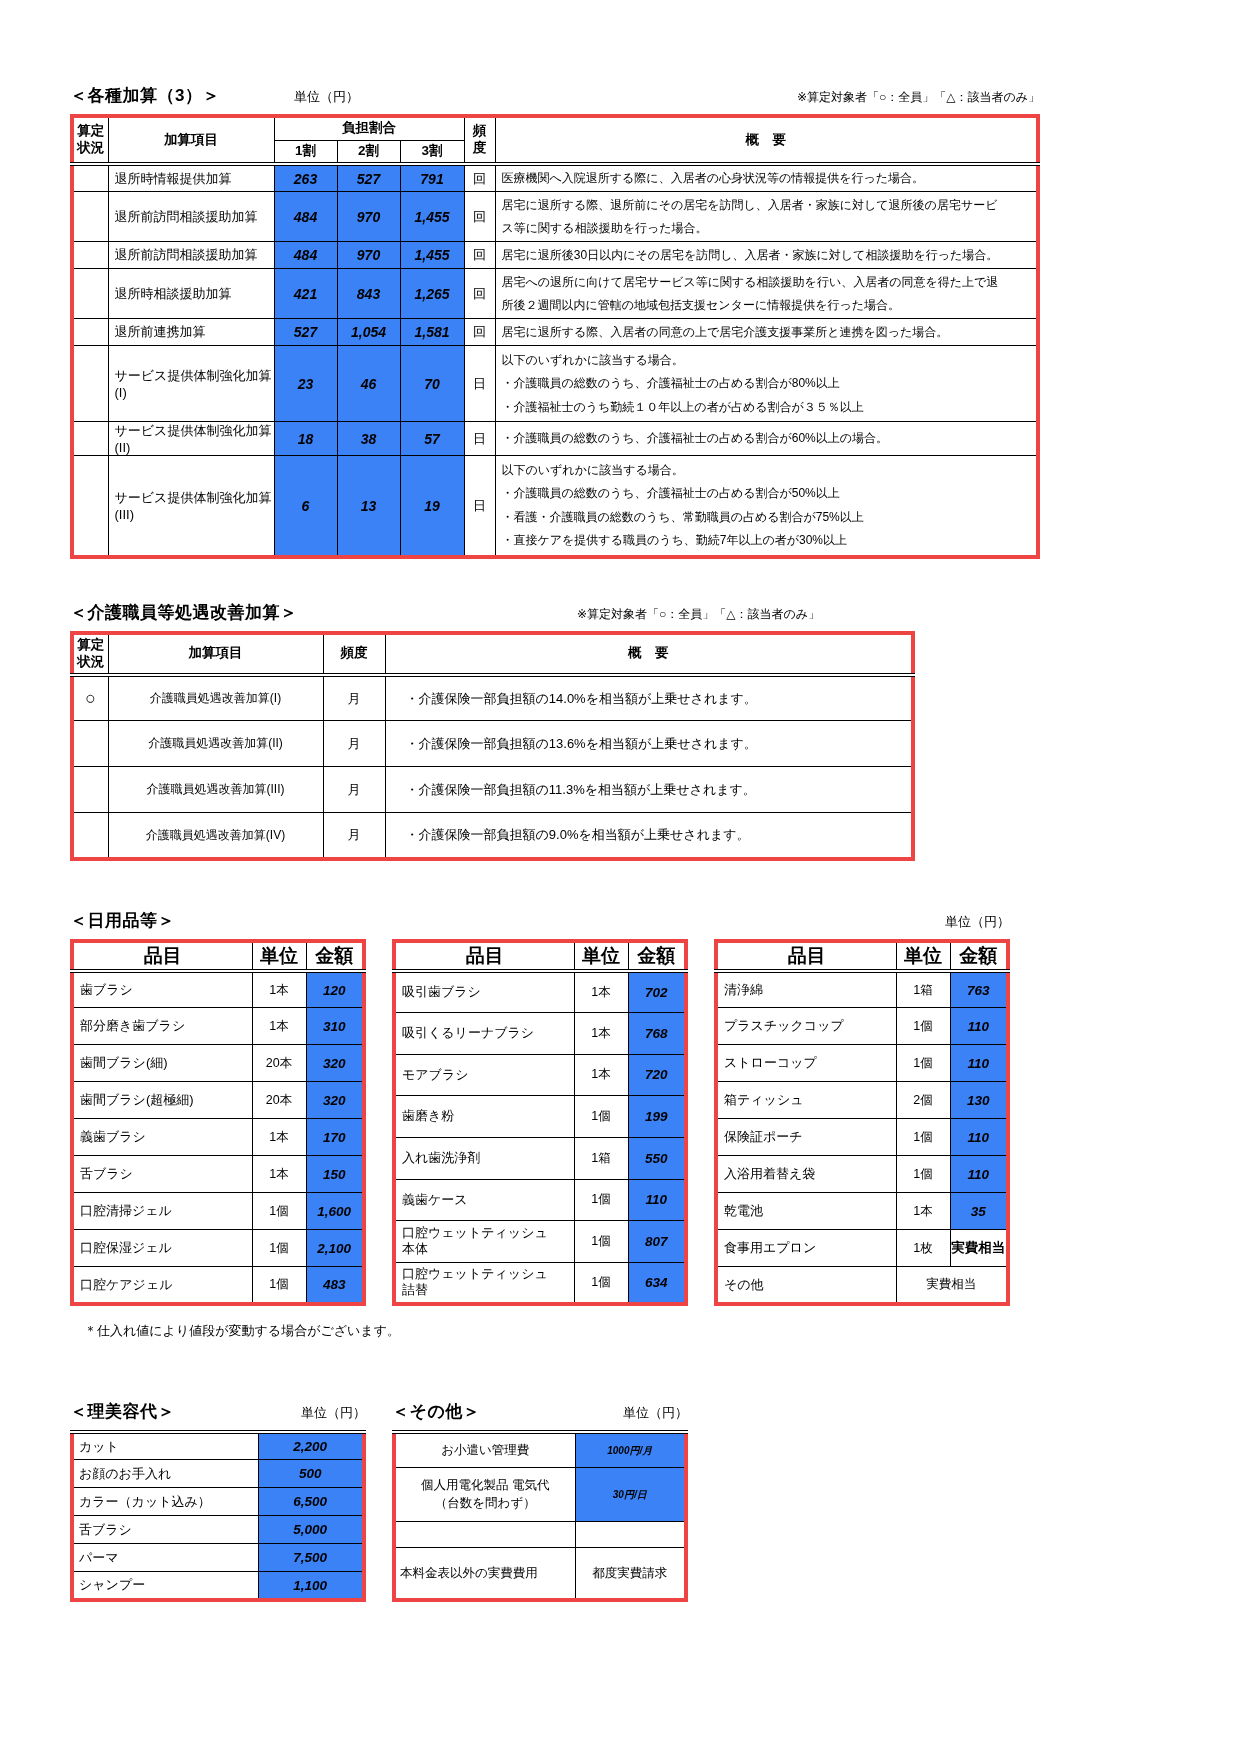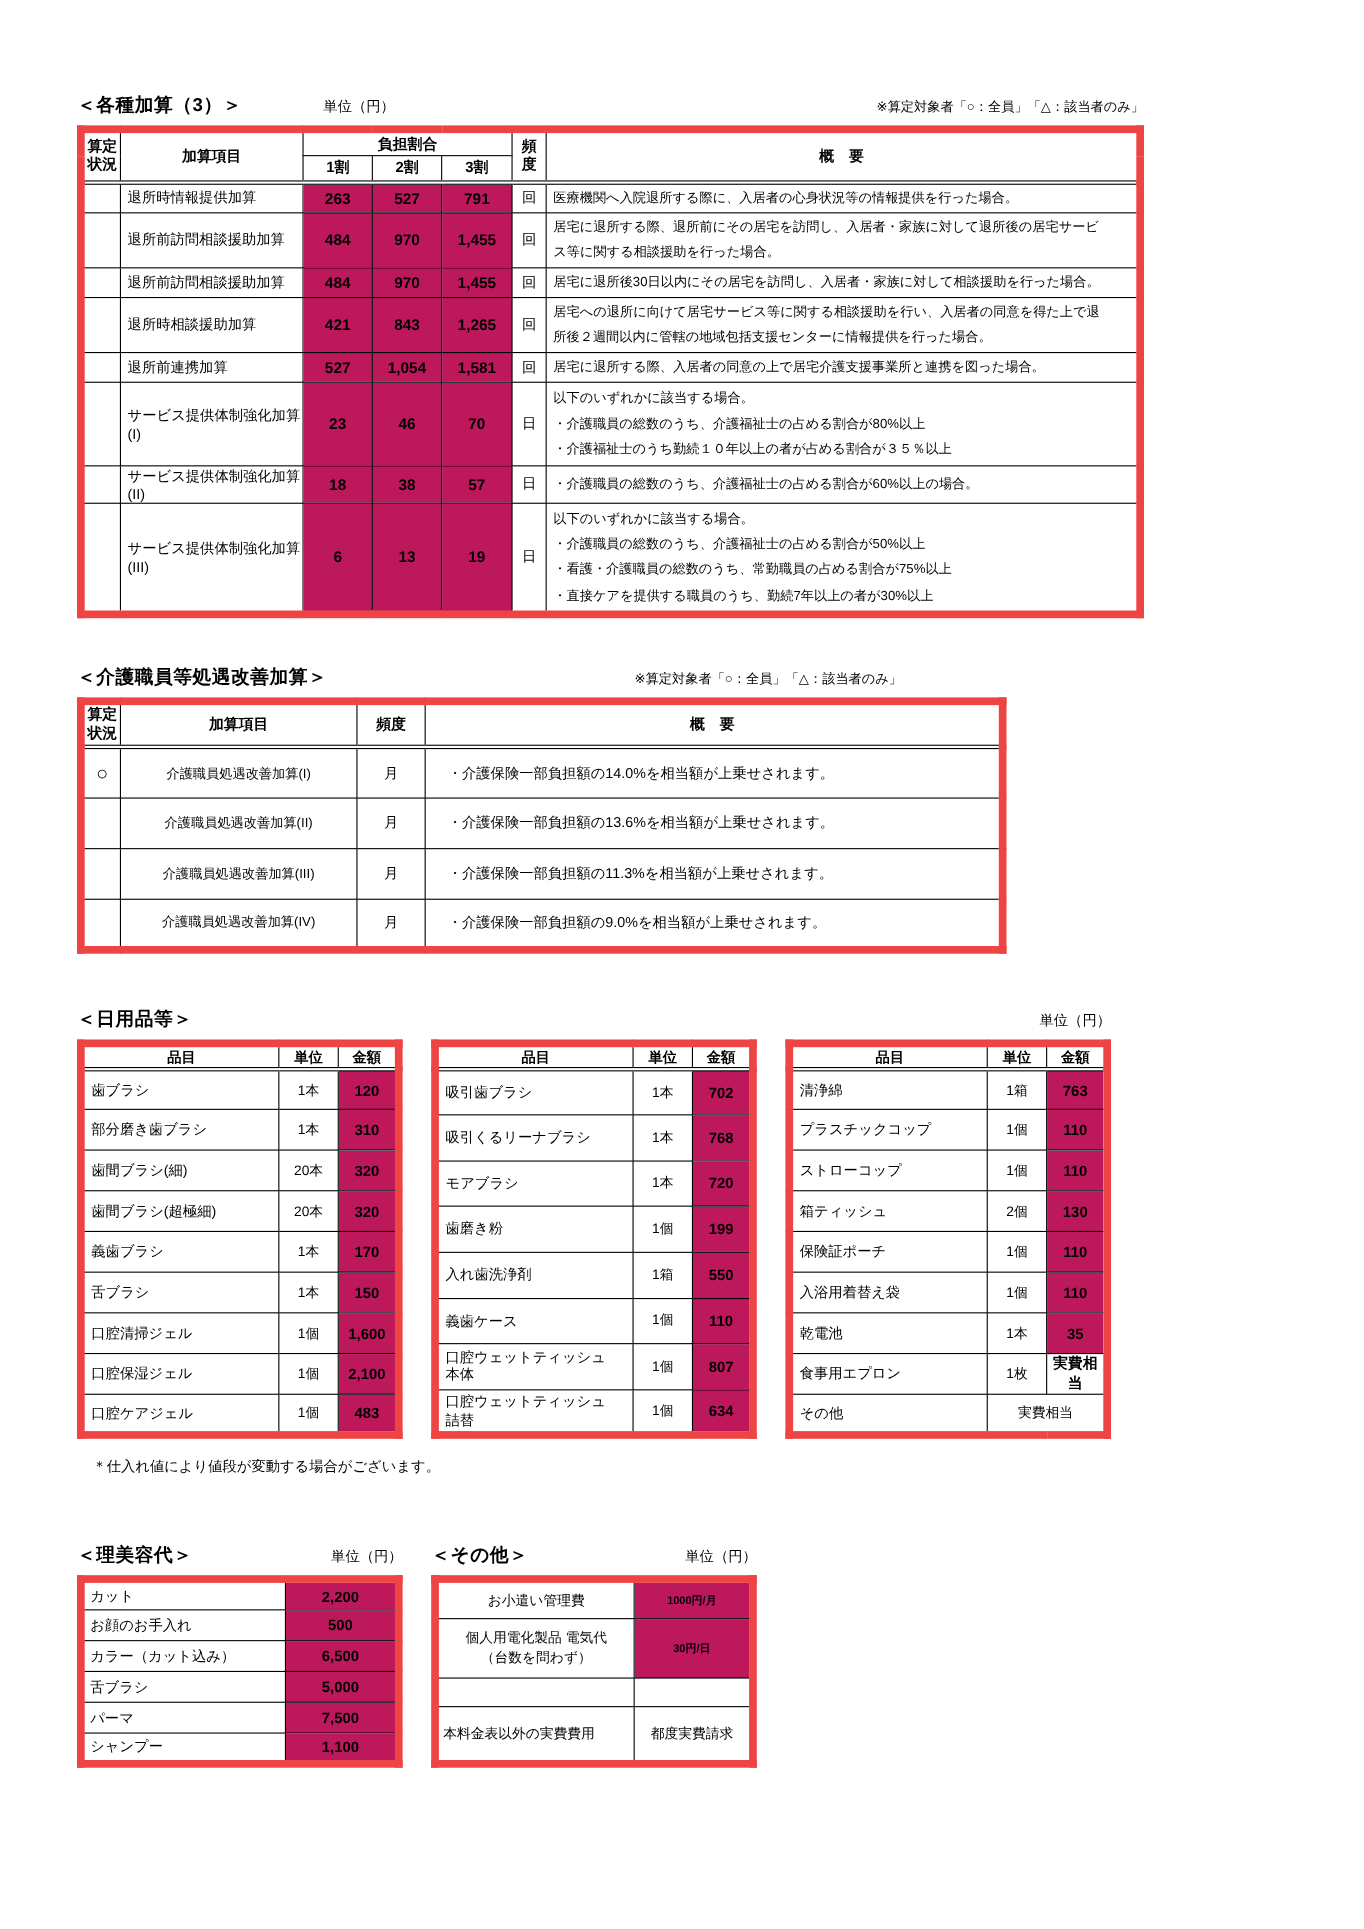--- a/index.html
+++ b/index.html
@@ -9,26 +9,26 @@
   font-family:"Liberation Sans","DejaVu Sans",sans-serif;
   color:#000;
 }
 .page { padding:84px 0 40px 70px; }
 
 .title-row { display:flex; align-items:baseline; margin-bottom:7px; }
 .sec-title { font-size:17px; font-weight:bold; letter-spacing:0.5px; }
 .unit-label { font-size:13px; }
 .note { font-size:12px; }
 
-table { border-collapse:collapse; table-layout:fixed; border:7px solid #ef4444; }
+table { border-collapse:collapse; table-layout:fixed; border:4px solid #ef4444; }
 th, td { border:1px solid #000; vertical-align:middle; white-space:pre-line; overflow:hidden; }
 th { font-weight:bold; text-align:center; }
 tbody tr:first-child th, tbody tr:first-child td { border-top:4px double #000; }
 
-.hl { background:#be185d; }
+.hl { background:#3b82f6;font-style:italic; }
 
 
 .sec1 { width:970px; }
 .sec1 .unit-label { margin-left:74px; }
 .sec1 .note { margin-left:auto; }
 .t1 { width:970px; }
 .t1 th { font-size:13.5px; height:24px; line-height:1.25; }
 .t1 td.st { text-align:center; font-size:14px; }
 .t1 td.it { font-size:13px; padding-left:6px; }
 .t1 td.num { text-align:center; font-size:14px; font-weight:bold; }
@@ -46,21 +46,21 @@
 .t2 td.st { text-align:center; font-size:18px; }
 .t2 td.it { font-size:12px; text-align:center; }
 .t2 td.fq { text-align:center; font-size:13px; }
 .t2 td.sum { font-size:13px; padding-left:20px; }
 
 
 .sec3 { margin-top:48px; width:940px; }
 .sec3 .unit-label { margin-left:auto; }
 .goods-wrap { display:flex; gap:26px; }
 .tg { width:296px; }
-.tg th { font-size:13px; height:20px; }
+.tg th { font-size:19px; height:20px; }
 .tg td { height:37px; }
 .tg td.it { font-size:13px; padding-left:6px; line-height:1.25; }
 .tg td.un { font-size:12.5px; text-align:center; }
 .tg td.pr { font-size:13.5px; font-weight:bold; text-align:center; }
 .tg td.pr-plain { font-size:12.5px; font-weight:normal; text-align:center; }
 .footnote { margin-top:16px; padding-left:14px; font-size:13px; }
 
 
 .bottom-wrap { display:flex; gap:26px; margin-top:60px; align-items:flex-start; }
 .bcol { width:296px; }

